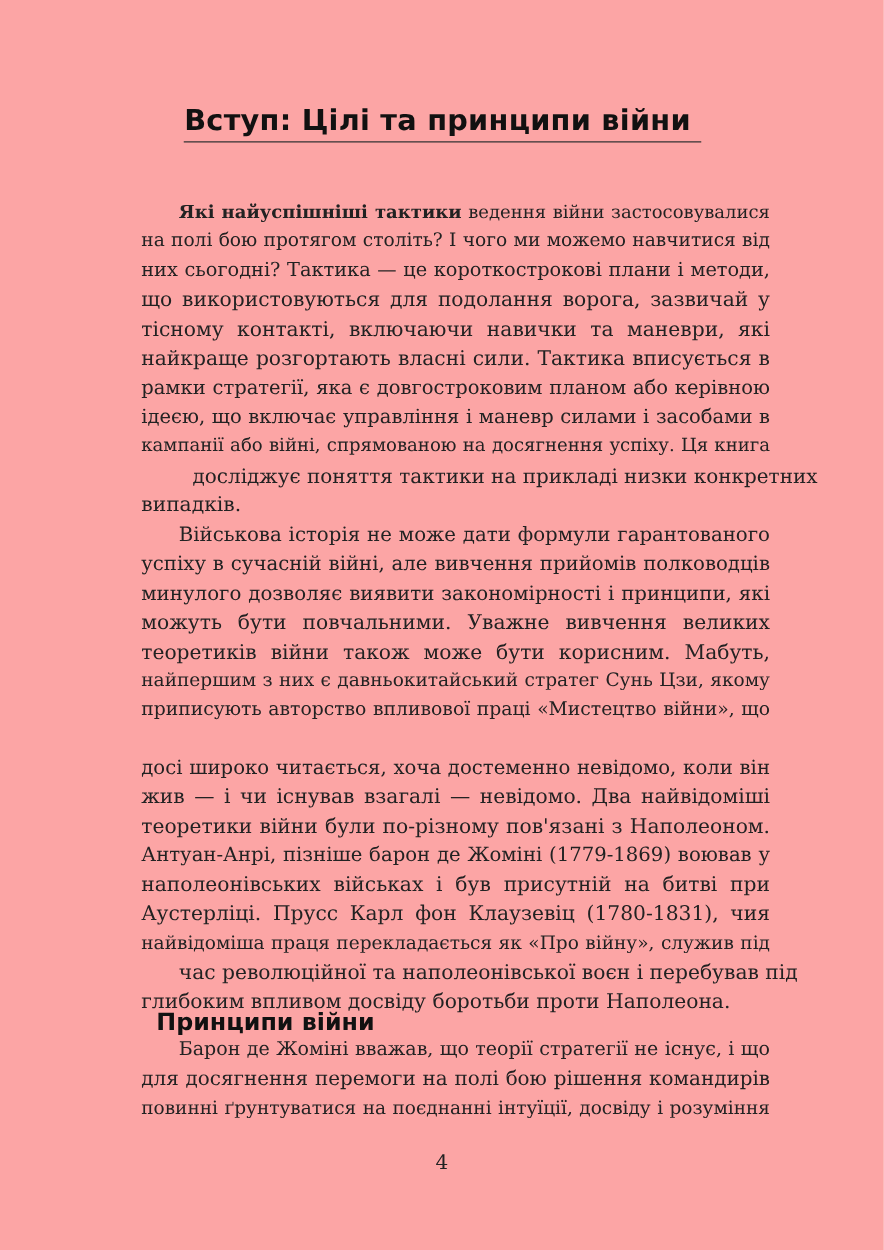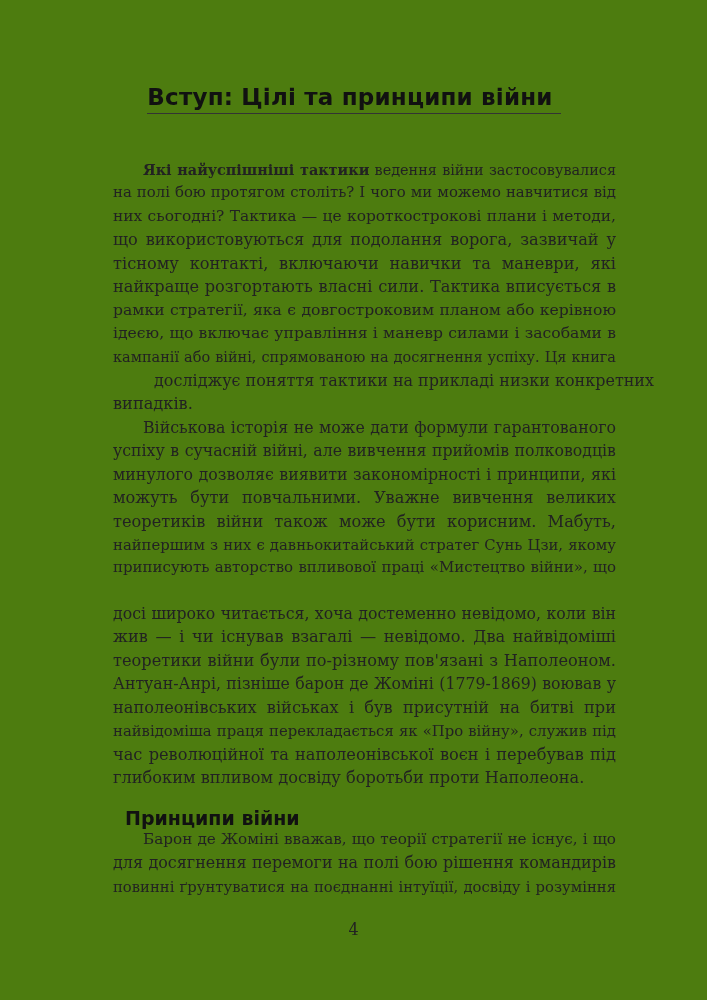--- a/index.html
+++ b/index.html
@@ -1,17 +1,17 @@
 <!DOCTYPE html>
 <html><head>
   <meta charset="utf-8">
   <style>
     html, body { margin: 0; padding: 0; background: #ffffff; }
     body { width: 707px; height: 1000px; position: relative; overflow: hidden; }
-    .page { position: absolute; left: 0; top: 0; width: 707px; height: 1000px; background: #4d7c0f; }
+    .page { position: absolute; left: 0; top: 0; width: 707px; height: 1000px; background: #fca5a5; }
     .chapter-title {
       position: absolute; left: 140px; width: 420px; top: 84px;
       text-align: center;
       font-family: "DejaVu Sans", sans-serif; font-weight: bold;
       font-size: 23px; color: #111; letter-spacing: 0.2px;
       margin: 0;
     }
     .title-rule {
       position: absolute; left: 147px; width: 414px; top: 113px;
       height: 0; border-top: 1.4px solid #333;
@@ -67,22 +67,23 @@
     <span class="line" style="white-space: nowrap; font-size: 15.8269px;">минулого дозволяє виявити закономірності і принципи, які</span>
     <span class="line" style="white-space: nowrap;">можуть бути повчальними. Уважне вивчення великих</span>
     <span class="line" style="white-space: nowrap;">теоретиків війни також може бути корисним. Мабуть,</span>
     <span class="line" style="white-space: nowrap; font-size: 14.831px;">найпершим з них є давньокитайський стратег Сунь Цзи, якому</span>
     <span class="line" style="white-space: nowrap; font-size: 15.0066px;">приписують авторство впливової праці «Мистецтво війни», що</span>
     <span class="line" style="white-space: nowrap; font-size: 15.7211px; margin-top: 22px;">досі широко читається, хоча достеменно невідомо, коли він</span>
     <span class="line" style="white-space: nowrap;">жив — і чи існував взагалі — невідомо. Два найвідоміші</span>
     <span class="line" style="white-space: nowrap;">теоретики війни були по-різному пов'язані з Наполеоном.</span>
     <span class="line" style="white-space: nowrap; font-size: 15.7244px;">Антуан-Анрі, пізніше барон де Жоміні (1779-1869) воював у</span>
     <span class="line" style="white-space: nowrap;">наполеонівських військах і був присутній на битві при</span>
+    <span class="line" style="white-space: nowrap;">Аустерліці. Прусс Карл фон Клаузевіц (1780-1831), чия</span>
     <span class="line" style="white-space: nowrap; font-size: 14.831px;">найвідоміша праця перекладається як «Про війну», служив під</span>
-    <span class="line" style="white-space: nowrap;">час революційної та наполеонівської воєн і перебував під</span>
+    <span class="line" style="white-space: nowrap; margin-left: 30px;">час революційної та наполеонівської воєн і перебував під</span>
     <span class="line last" style="white-space: nowrap;">глибоким впливом досвіду боротьби проти Наполеона.</span>
   </div>
 
   <h2 class="section-heading">Принципи війни</h2>
 
   <div class="body-text" id="block3">
     <span class="line indent" style="white-space: nowrap; font-size: 15.2218px;">Барон де Жоміні вважав, що теорії стратегії не існує, і що</span>
     <span class="line" style="white-space: nowrap; font-size: 15.9307px;">для досягнення перемоги на полі бою рішення командирів</span>
     <span class="line" style="white-space: nowrap; font-size: 14.7909px;">повинні ґрунтуватися на поєднанні інтуїції, досвіду і розуміння</span>
   </div>

